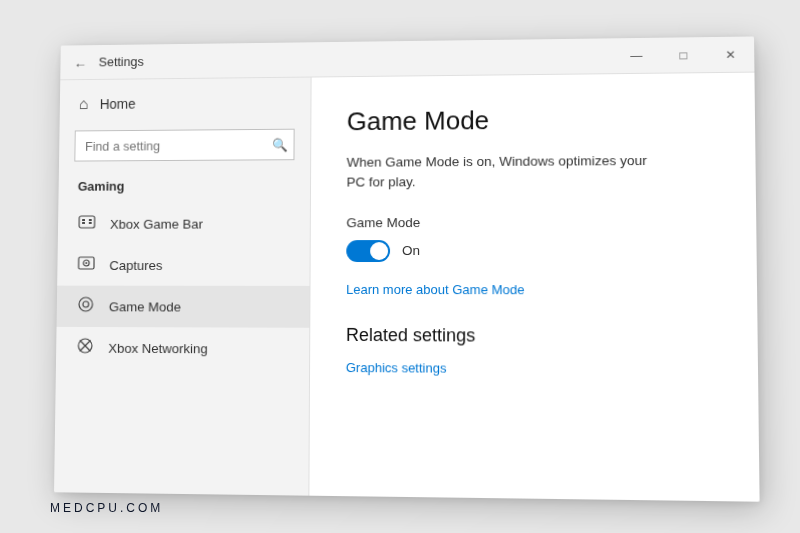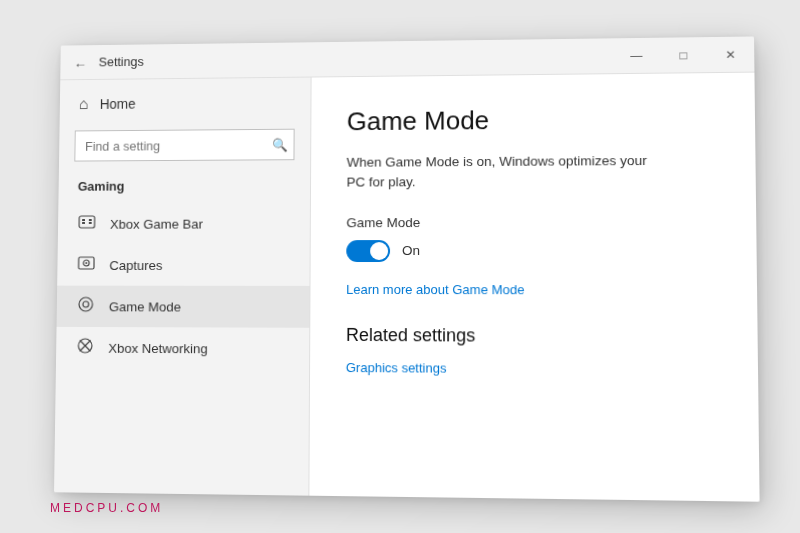--- a/index.html
+++ b/index.html
@@ -24,21 +24,21 @@
       justify-content: center;
       position: relative;
     }
 
     .watermark {
       position: absolute;
       bottom: 18px;
       left: 50px;
       font-size: 12px;
       letter-spacing: 3px;
-      color: #be185d;
+      color: #0f172a;
       font-family: Arial, sans-serif;
     }
 
     .window {
       width: 700px;
       background: #f3f3f3;
       box-shadow: 4px 8px 32px rgba(0,0,0,0.22), 1px 2px 8px rgba(0,0,0,0.10);
       border-radius: 2px;
       transform: perspective(900px) rotateY(-3deg) rotateX(2deg);
       overflow: hidden;

